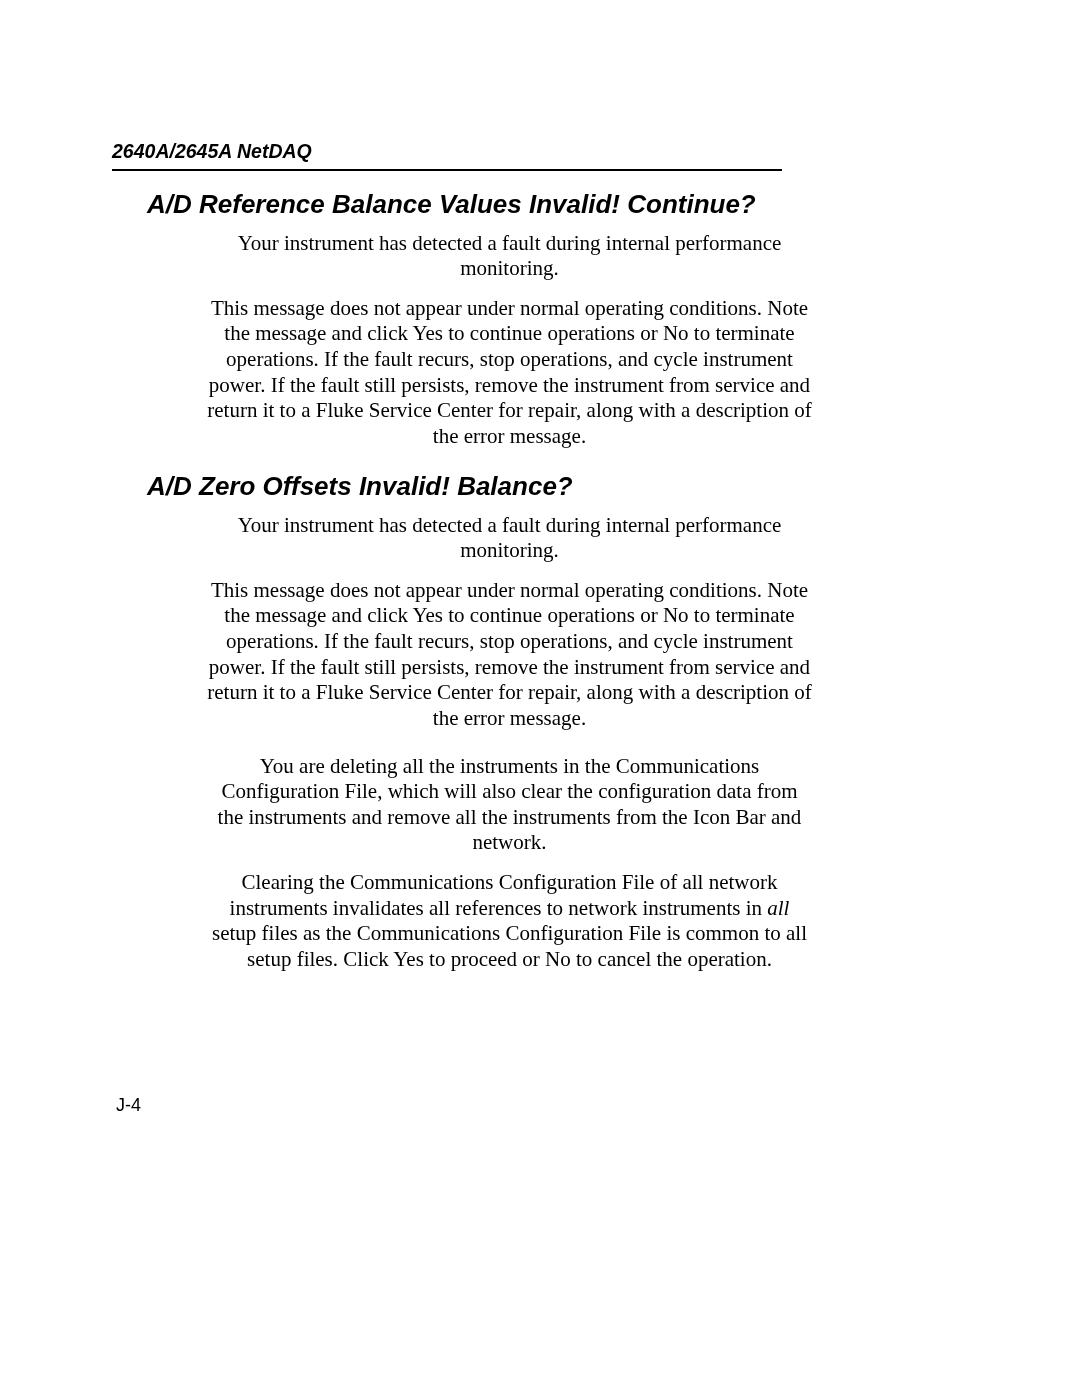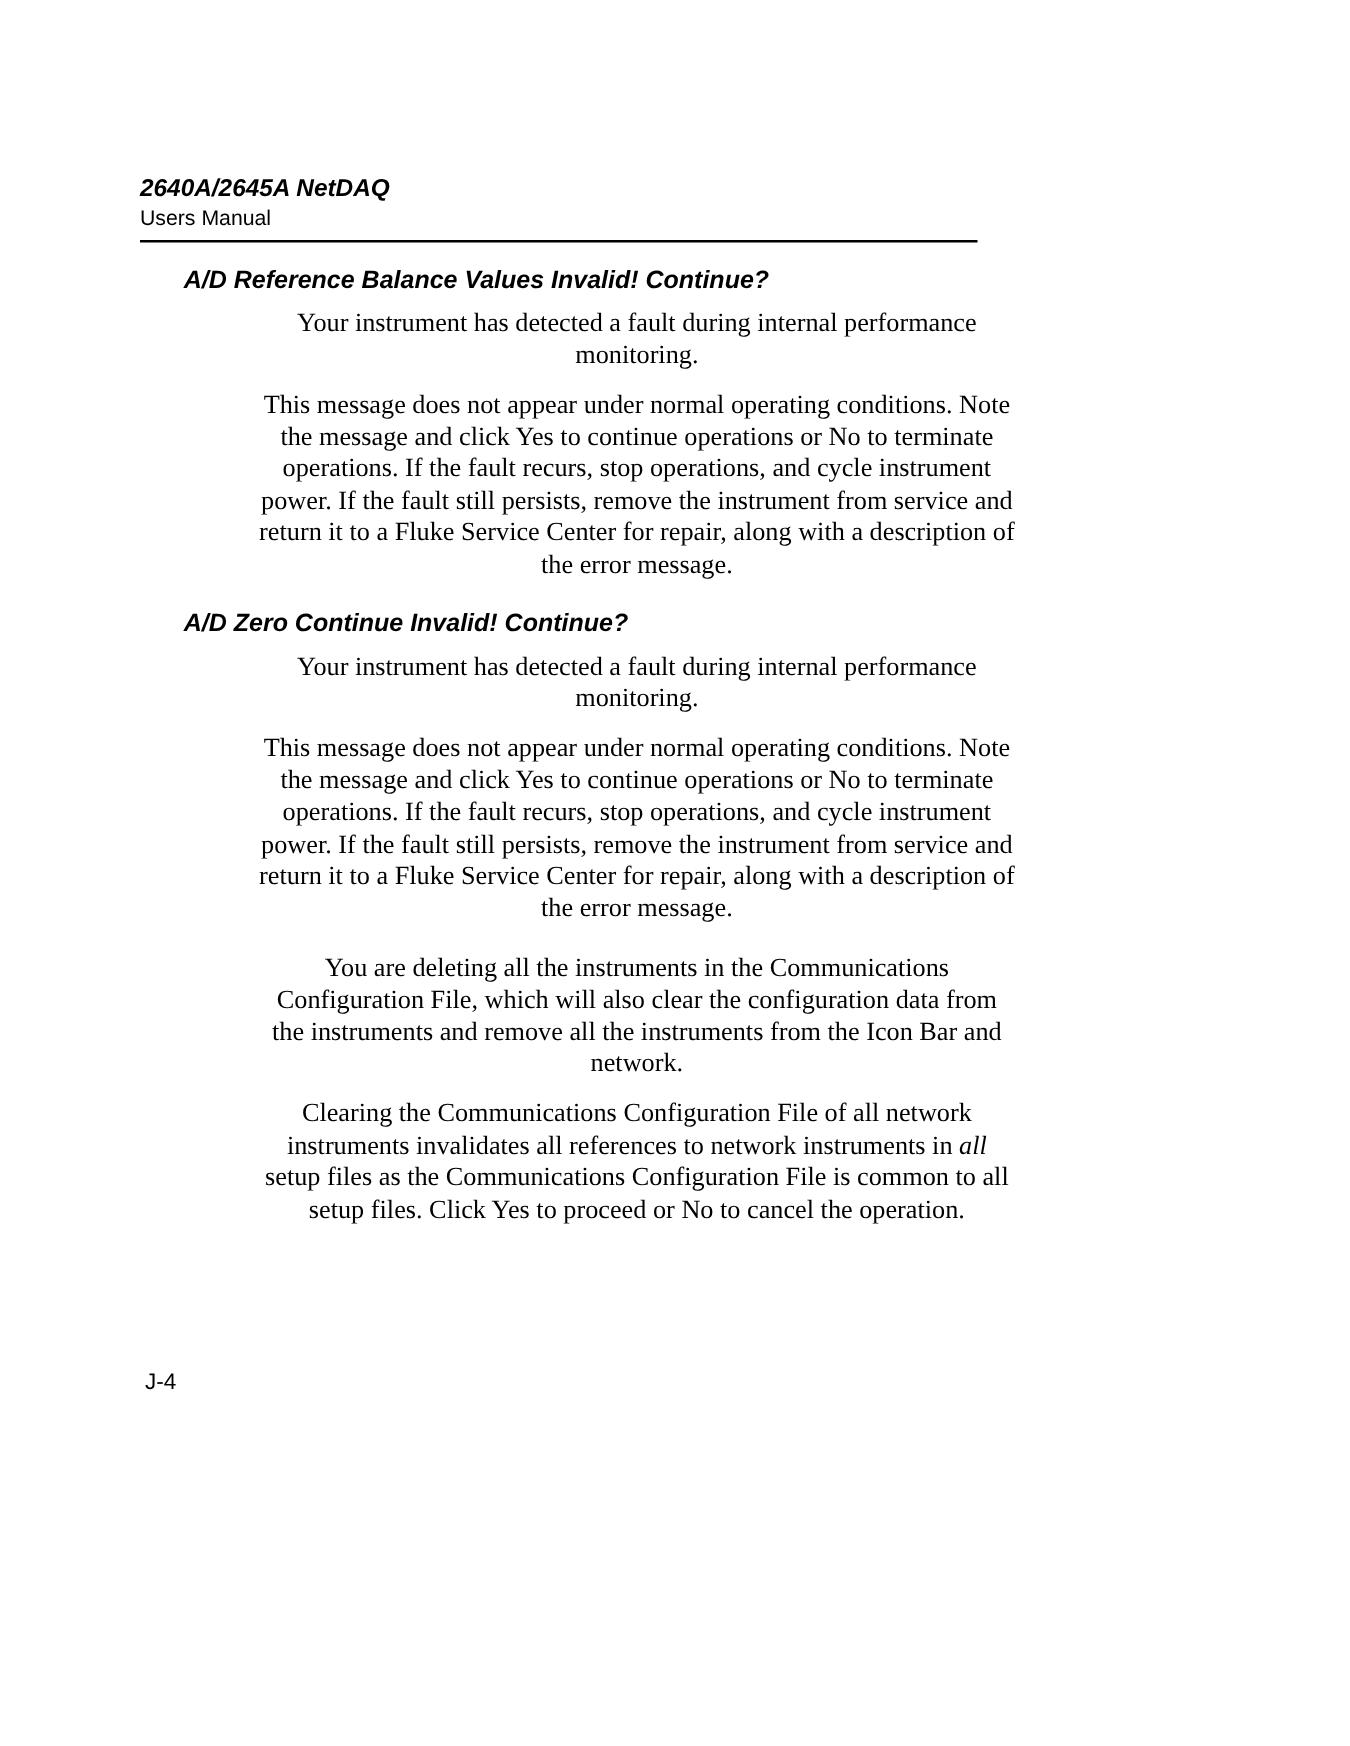--- a/index.html
+++ b/index.html
@@ -41,21 +41,21 @@
     margin: 6px 0 18px 0;
     width: 670px;
   }
   .section {
     margin-bottom: 22px;
   }
   .sec-heading {
     font-family: Arial, Helvetica, sans-serif;
     font-weight: bold;
     font-style: italic;
-    font-size: 20px;
+    font-size: 26px;
     margin: 0 0 10px 35px;
     line-height: 1.2;
   }
   .body-para {
     font-family: "Times New Roman", Times, serif;
     font-size: 21px;
     line-height: 1.22;
     margin: 0 0 14px 95px;
     max-width: 605px;
     text-align: center;
@@ -71,32 +71,31 @@
     font-size: 18px;
   }
 </style>
 </head>
 <body>
 
 <div class="page">
 
   <div class="header-block">
     <div class="header-title">2640A/2645A NetDAQ</div>
-    <div class="header-sub">Users Manual</div>
   </div>
   <hr class="rule">
 
   <div class="section">
     <h2 class="sec-heading">A/D Reference Balance Values Invalid!  Continue?</h2>
     <p class="body-para">Your instrument has detected a fault during internal performance monitoring.</p>
     <p class="body-para">This message does not appear under normal operating conditions. Note the message and click Yes to continue operations or No to terminate operations. If the fault recurs, stop operations, and cycle instrument power. If the fault still persists, remove the instrument from service and return it to a Fluke Service Center for repair, along with a description of the error message.</p>
   </div>
 
   <div class="section">
-    <h2 class="sec-heading">A/D Zero Continue Invalid!  Continue?</h2>
+    <h2 class="sec-heading">A/D Zero Offsets Invalid!  Balance?</h2>
     <p class="body-para">Your instrument has detected a fault during internal performance monitoring.</p>
     <p class="body-para">This message does not appear under normal operating conditions. Note the message and click Yes to continue operations or No to terminate operations. If the fault recurs, stop operations, and cycle instrument power. If the fault still persists, remove the instrument from service and return it to a Fluke Service Center for repair, along with a description of the error message.</p>
   </div>
 
   <div class="section">
     <p class="body-para">You are deleting all the instruments in the Communications Configuration File, which will also clear the configuration data from the instruments and remove all the instruments from the Icon Bar and network.</p>
     <p class="body-para">
       <span>Clearing the Communications Configuration File of all network instruments invalidates all references to network instruments in </span><span class="ital">all</span><span> setup files as the Communications Configuration File is common to all setup files. Click Yes to proceed or No to cancel the operation.</span>
     </p>
   </div>

